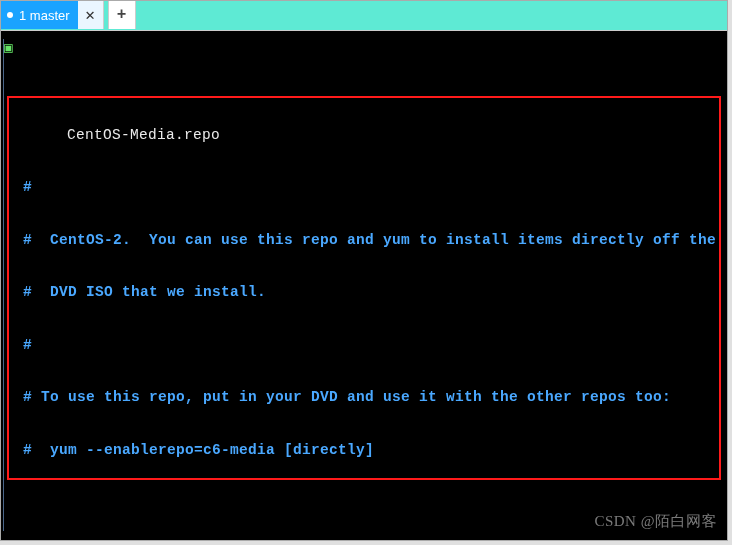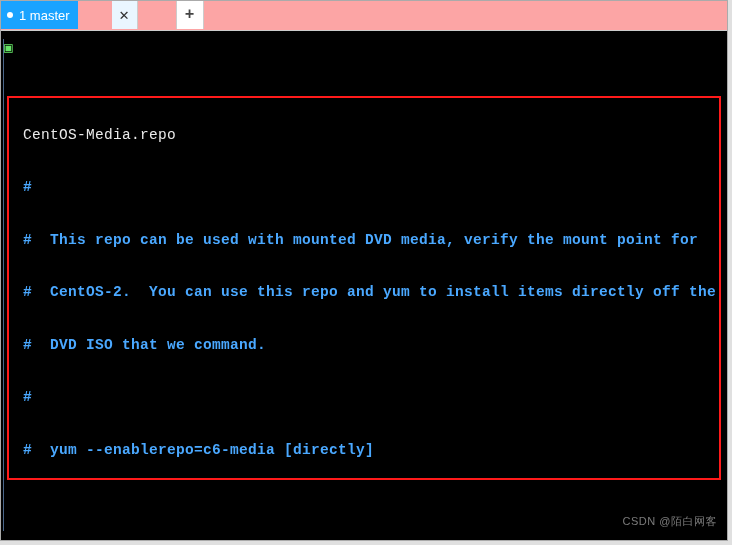--- a/index.html
+++ b/index.html
@@ -12,25 +12,24 @@
     position: relative;
   }
   .container {
     width: 728px;
     height: 541px;
     border: 1px solid #aaa;
     background: #fff;
   }
   .tab-bar {
     height: 30px;
-    background: #fca5a5;
+    background: #5eead4;
     display: flex;
     align-items: flex-start;
     border-bottom: 1px solid #ccc;
-    gap: 34px;
   }
   .tab {
     height: 28px;
     display: flex;
     align-items: center;
     font-family: "Segoe UI", Tahoma, sans-serif;
     font-size: 13px;
     cursor: pointer;
   }
   .tab.active {
@@ -95,38 +94,38 @@
   .book {
     position: absolute;
     left: 3px;
     top: 1px;
     font-size: 14px;
     color: #67e667;
   }
   .content {
     margin-left: 16px;
   }
-  .white { color: #eaeaea; }
+  .white { color: #eaeaea; margin-left: 44px; }
   .bluebold { color: #4aa8ff; font-weight: bold; }
   .redbox {
     position: absolute;
     left: 6px;
     top: 65px;
     width: 714px;
     height: 384px;
     border: 2px solid #ff1a1a;
     pointer-events: none;
   }
   .watermark {
     position: absolute;
     right: 10px;
     bottom: 10px;
     color: rgba(220,220,220,0.55);
-    font-family: Liberation Sans, sans-serif;
-    font-size: 11px;
+    font-family: Liberation Serif, serif;
+    font-size: 15px;
     letter-spacing: 0.5px;
     pointer-events: none;
     margin-left: 40px;
   }
 </style>
 </head>
 <body>
 
 <div class="container">
   <div class="tab-bar">
@@ -143,24 +142,24 @@
   </div>
 
   <div class="terminal">
     <div class="gutter">
       <div class="rail"></div>
       <span class="book">▣</span>
     </div>
     <div class="content">
       <div class="tline white">CentOS-Media.repo</div>
       <div class="tline bluebold">#</div>
-      <div class="tline bluebold">#  This repo can be used with mounted DVD media, verify the mount point for</div>
       <div class="tline bluebold">#  CentOS-2.  You can use this repo and yum to install items directly off the</div>
-      <div class="tline bluebold">#  DVD ISO that we command.</div>
+      <div class="tline bluebold">#  DVD ISO that we install.</div>
       <div class="tline bluebold">#</div>
+      <div class="tline bluebold"># To use this repo, put in your DVD and use it with the other repos too:</div>
       <div class="tline bluebold">#  yum --enablerepo=c6-media [directly]</div>
       
       
       
       
       <div class="tline"></div>
       
       
       
       

